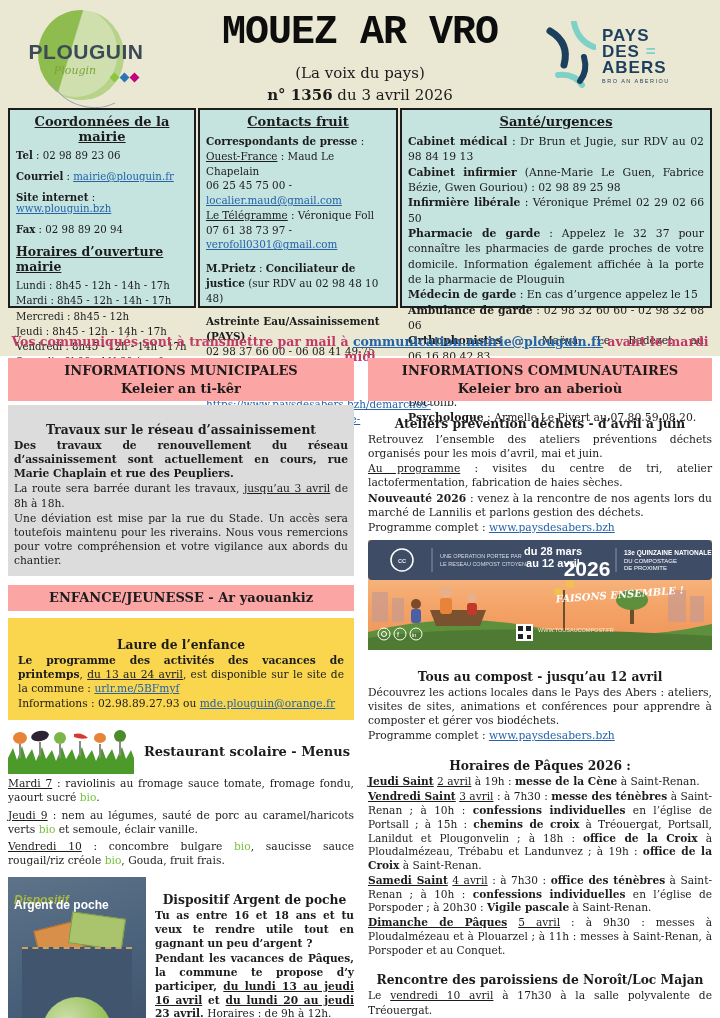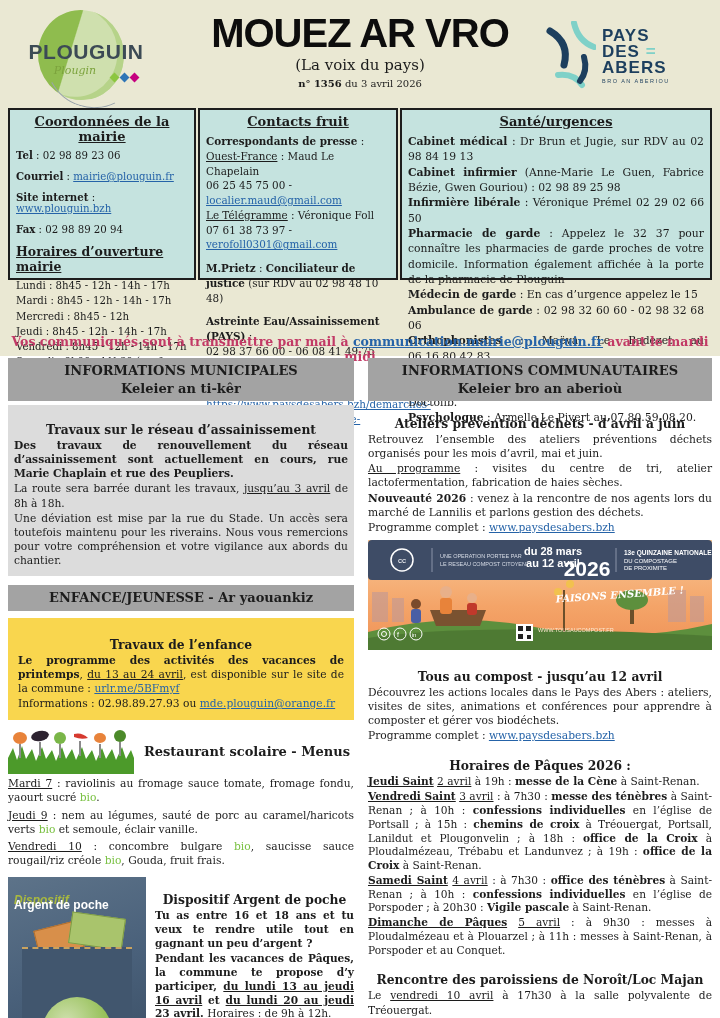--- a/index.html
+++ b/index.html
@@ -18,56 +18,56 @@
   .plg-sub{position:absolute;left:0;top:56px;width:118px;text-align:center;
            font-style:italic;font-size:11px;color:#7ca33d;}
   .plg-arc{position:absolute;left:30px;top:10px;width:92px;height:88px;border-radius:50%;
            border:1px solid #9aa4ab;border-color:transparent transparent #9aa4ab transparent;
            transform:rotate(18deg);}
   .dmd{display:inline-block;width:7px;height:7px;transform:rotate(45deg);margin-left:3px;}
   .dmd.g{background:#8cc63f}.dmd.b{background:#2e75b6}.dmd.m{background:#c5007f}
   .plg-dmds{position:absolute;left:92px;top:58px;white-space:nowrap;}
 
   .title-block{position:absolute;left:180px;top:12px;width:360px;text-align:center;}
-  .main-title{font-family:Liberation Sans, sans-serif;font-weight:900;font-size:40px;
+  .main-title{font-family:Liberation Mono, monospace;font-weight:900;font-size:40px;
               letter-spacing:-1px;color:#0d0d0d;line-height:1.05;}
-  .subtitle{font-size:15px;margin-top:2px;color:#1c1c1c;}
-  .issue{font-size:10px;margin-top:4px;color:#1c1c1c;}
+  .subtitle{font-size:15px;margin-top:10px;color:#1c1c1c;}
+  .issue{font-size:15px;margin-top:4px;color:#1c1c1c;}
 
   .abers{position:absolute;right:16px;top:16px;width:160px;height:80px;display:flex;align-items:center;gap:6px;}
   .abers-text{line-height:.95;}
   .abers-big{font-family:"Liberation Sans",sans-serif;font-weight:bold;font-size:17px;
              color:#1d3f5e;letter-spacing:1px;}
   .abers-big .tl{color:#7fd1c8;}
   .abers-sub{font-family:"Liberation Sans",sans-serif;font-size:5.5px;letter-spacing:1.5px;
              color:#1d3f5e;margin-top:3px;}
 
   
-  .box{position:absolute;top:108px;height:172px;background:#c5e3df;border:2px solid #1d1d1d;
+  .box{position:absolute;top:108px;height:200px;background:#c5e3df;border:2px solid #1d1d1d;
        box-sizing:border-box;padding:3px 6px;}
   .box-title{text-align:center;font-weight:bold;text-decoration:underline;font-size:13px;margin:1px 0 5px;}
   #box-mairie{left:8px;width:188px;}
   #box-contacts{left:198px;width:200px;}
   #box-sante{left:400px;width:312px;}
   .gap-list p{font-size:10.2px;margin:0 0 9px;font-weight:normal;}
   .hor-title{font-weight:bold;text-decoration:underline;font-size:12.5px;margin:2px 0 4px;}
   .tight-list p{font-size:10.2px;margin:0;line-height:1.5;}
   .ct-list p{font-size:10.4px;margin:0;line-height:1.42;}
   .ct-list .spacer{height:9px;}
   .sa-list p{font-size:10.8px;margin:0;line-height:1.42;text-align:justify;}
 
   
   .banner{position:absolute;left:0;top:334px;width:720px;text-align:center;
           font-size:12.5px;font-weight:bold;color:#c23a66;}
   .banner .lnk{font-weight:bold;}
 
   
   .col-left{position:absolute;left:8px;top:358px;width:346px;}
   .col-right{position:absolute;left:368px;top:358px;width:344px;}
-  .sec-header{background:#a3a3a3;text-align:center;font-weight:bold;font-size:13px;
+  .sec-header{background:#fca5a5;text-align:center;font-weight:bold;font-size:13px;
               padding:4px 2px;line-height:1.35;}
   .sub-title{text-align:center;font-weight:bold;font-size:12.3px;margin:15px 0 2px;}
   .paras p{font-size:10.7px;line-height:1.32;margin:1px 0;text-align:justify;}
 
   .travaux{background:#dcdcdc;padding:2px 6px 7px;margin-top:4px;}
   .maison{background:#f9d64e;padding:4px 10px 8px;margin-top:7px;}
   .enfance-h{margin-top:9px;}
 
   .rest-head{display:flex;align-items:center;gap:6px;margin-top:8px;}
   .veg{flex:0 0 auto;}
@@ -208,21 +208,21 @@
       <div class="paras">
           <p><b>Des travaux de renouvellement du réseau d’assainissement sont actuellement en cours, rue Marie Chaplain et rue des Peupliers.</b></p>
           <p>La route sera barrée durant les travaux, <span class="u">jusqu’au 3 avril</span>  de 8h à 18h.</p>
           <p>Une déviation est mise par la rue du Stade. Un accès sera toutefois maintenu pour les riverains. Nous vous remercions pour votre compréhension et votre vigilance aux abords du chantier.</p>
         </div>
     </div>
 
     <div class="sec-header enfance-h">ENFANCE/JEUNESSE - Ar yaouankiz</div>
 
     <div class="maison">
-      <div class="sub-title">Travaux de l’enfance</div>
+      <div class="sub-title">Laure de l’enfance</div>
       <div class="paras">
           <p><b>Le programme des activités des vacances de printemps</b>, <span class="u">du 13 au 24 avril</span>, est disponible sur le site de la commune : <span class="lnk">urlr.me/5BFmyf</span></p>
           <p>Informations : 02.98.89.27.93 ou <span class="lnk">mde.plouguin@orange.fr</span></p>
         </div>
     </div>
 
     <div class="rest-head">
       <svg class="veg" width="126" height="46" viewBox="0 0 126 46">
         <rect x="0" y="0" width="126" height="46" fill="#ffffff"></rect>
         <path d="M0 46 L0 30 L5 20 L9 32 L14 18 L18 31 L24 21 L28 33 L34 19 L38 31 L44 22 L48 33 L54 19 L58 31 L64 21 L68 32 L74 19 L78 31 L84 22 L88 33 L94 20 L98 31 L104 21 L108 32 L114 19 L118 31 L123 22 L126 30 L126 46 Z" fill="#4c9a2a"></path>

